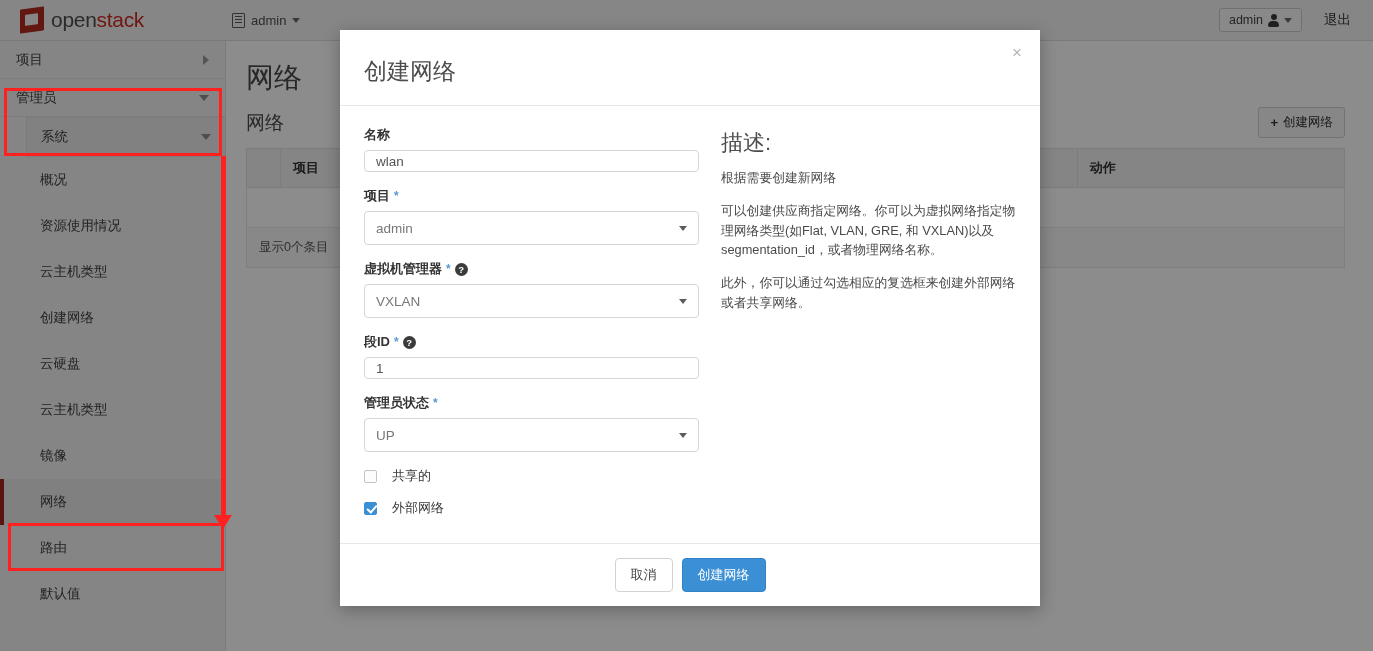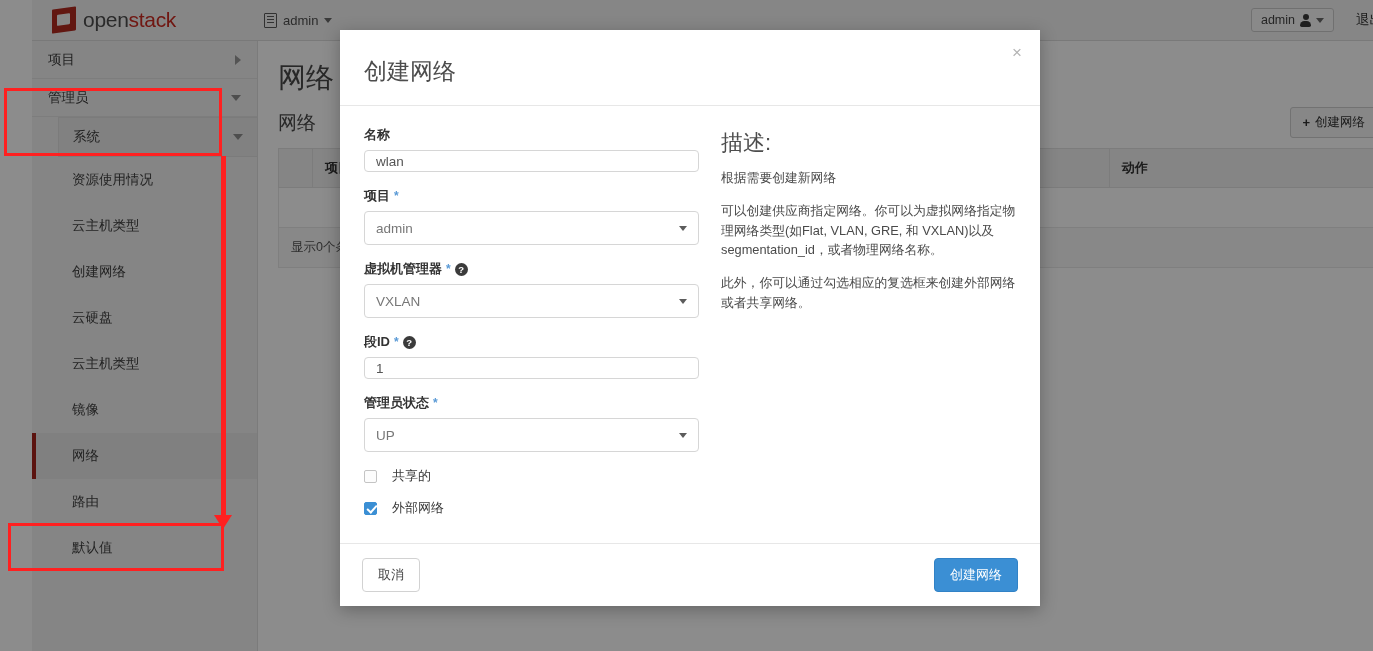--- a/index.html
+++ b/index.html
@@ -7,21 +7,21 @@
     margin: 0; padding: 0;
     width: 1373px; height: 651px;
     overflow: hidden;
     font-family: "Liberation Sans", "DejaVu Sans", sans-serif;
     background: #ffffff;
   }
 
   #app { position: relative; width: 1373px; height: 651px; }
 
   
-  .page-layer { position: absolute; inset: 0; margin-left: 32px; }
+  .page-layer { position: absolute; inset: 0; }
   .dimmer {
     position: absolute; inset: 0;
     background: rgba(0,0,0,0.45);
     z-index: 40;
   }
 
   
   .navbar {
     position: absolute; top: 0; left: 0;
     width: 1373px; height: 41px;
@@ -230,21 +230,21 @@
     width: 4px; height: 8px; border: solid #fff;
     border-width: 0 2px 2px 0; transform: rotate(42deg);
   }
   .cbx-label { font-size: 13px; color: #3b3b3b; margin-left: 7px; }
 
   .desc-title { font-size: 22px; color: #4d4d4d; font-weight: 400; margin-bottom: 10px; }
   .desc-p { font-size: 12.8px; color: #4a4a4a; line-height: 1.55; margin-bottom: 13px; }
 
   .modal-footer {
     border-top: 1px solid #e7e7e7;
-    padding: 14px 22px; display: flex; justify-content: space-between; gap: 9px;
+    padding: 14px 22px; display: flex; justify-content: center; gap: 9px;
   }
   .btn {
     border-radius: 4px; font-size: 13px;
     padding: 7px 15px; display: inline-flex; align-items: center;
   }
   .btn-cancel { border: 1px solid #d2d2d2; background: #fff; color: #444; }
   .btn-primary { background: #3b8fd4; border: 1px solid #3182c6; color: #fff; }
 </style>
 </head>
 <body>
@@ -287,20 +287,23 @@
       </div>
       <div class="side-top-item">
         <span>管理员</span>
         <span class="arrow-dn"></span>
       </div>
       <div class="side-sub-item">
         <span>系统</span>
         <span class="arrow-dn"></span>
       </div>
 
+      <div class="side-link">
+          <span>概况</span>
+        </div>
       <div class="side-link">
           <span>资源使用情况</span>
         </div>
       <div class="side-link">
           <span>云主机类型</span>
         </div>
       <div class="side-link">
           <span>创建网络</span>
         </div>
       <div class="side-link">

